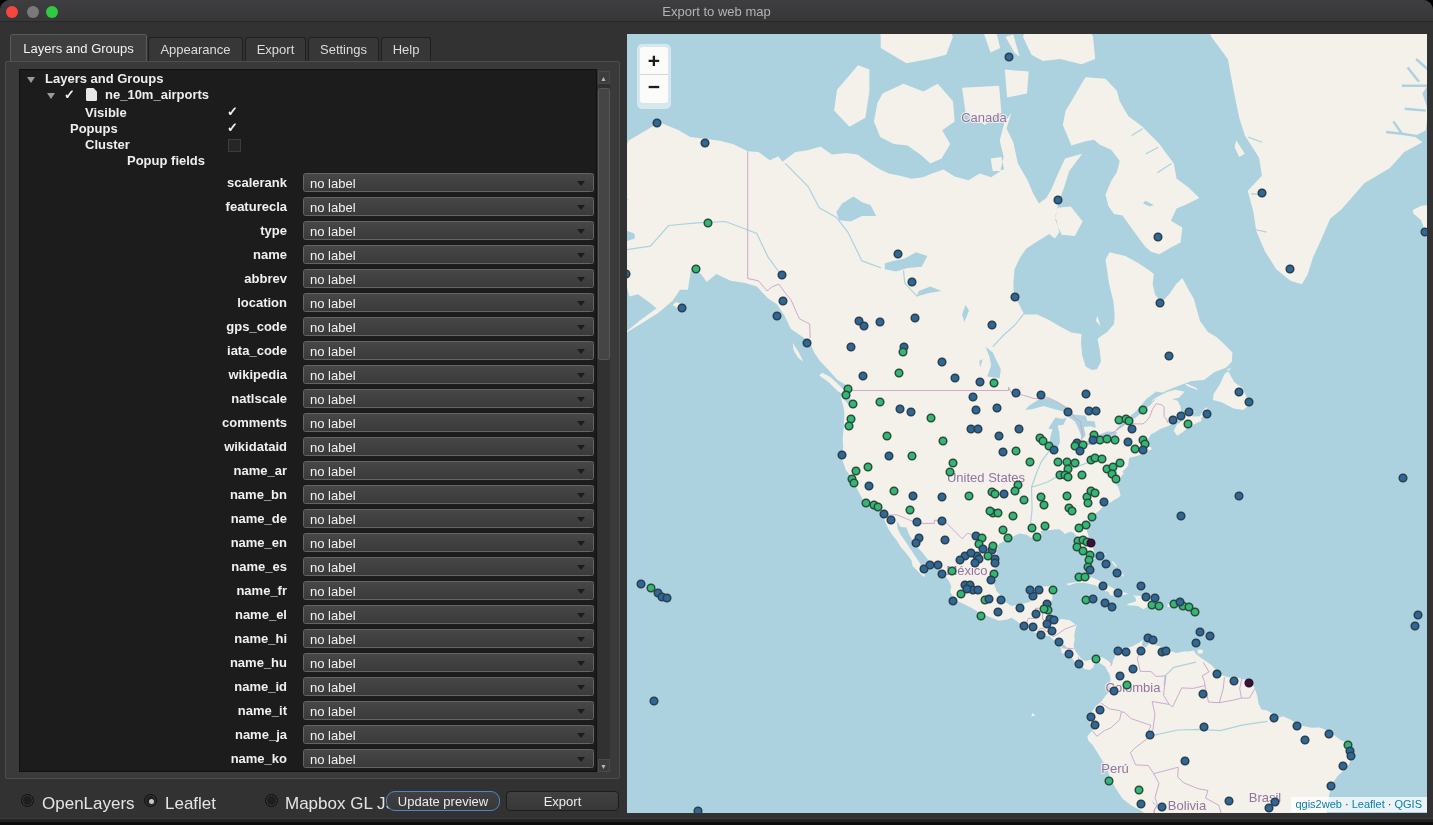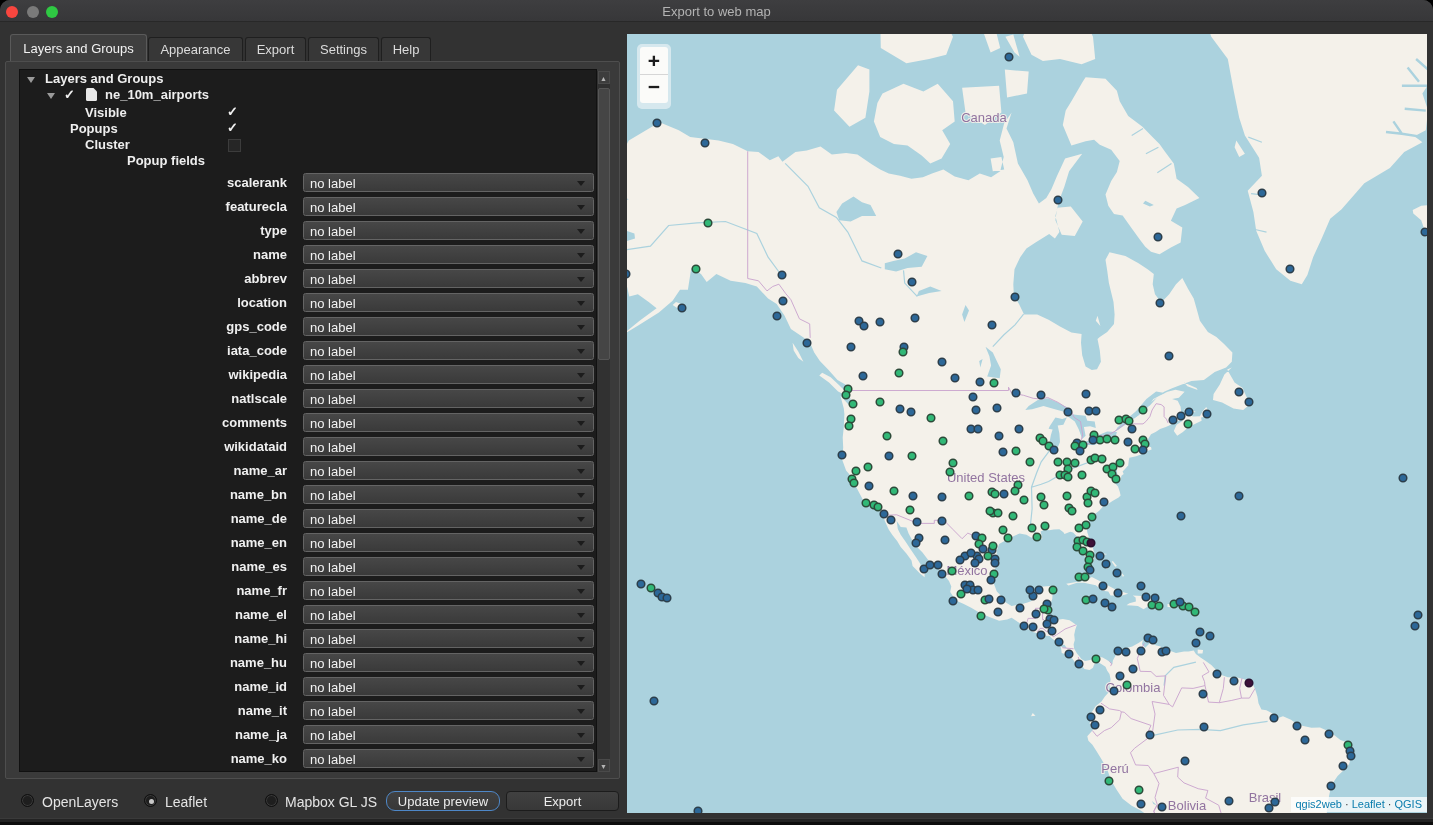--- a/index.html
+++ b/index.html
@@ -34,21 +34,21 @@
 .ctext { position:absolute; left:6px; top:1.5px; font-size:13px; color:#f2f2f2; }
 .carrow { position:absolute; right:8px; top:7px; width:0; height:0;
   border-left:4.5px solid transparent; border-right:4.5px solid transparent; border-top:5px solid #1c1c1c; }
 
 #sbar { position:absolute; left:591px; top:9px; width:13px; height:701px; background:#313131; }
 #sup,#sdown { position:absolute; left:0.5px; width:12px; height:13px; background:#3d3d3d; border:1px solid #4a4a4a; color:#b5b5b5; font-size:7px; text-align:center; line-height:13px; }
 #sthumb { position:absolute; left:0.5px; top:17px; width:12px; height:272px; background:#454545; border:1px solid #565656; border-radius:2px; }
 
 .radio { position:absolute; width:13px; height:13px; border-radius:50%; background:#1e1e1e; border:1px solid #0f0f0f; box-shadow:0 0 0 1px #3a3a3a inset; }
 .radio.sel::after { content:''; position:absolute; left:4px; top:4px; width:5px; height:5px; border-radius:50%; background:#c8c8c8; }
-.blabel { position:absolute; font-size:14px; color:#e4e4e4; white-space:nowrap; }
+.blabel { position:absolute; font-size:17px; color:#e4e4e4; white-space:nowrap; }
 .btn { position:absolute; height:20px; background:linear-gradient(#414141,#383838); border:1px solid #1c1c1c;
   border-radius:4px; color:#ececec; font-size:13px; text-align:center; line-height:19px; }
 .btn.primary { border:1.5px solid #4e87c7; }
 
 #map { position:absolute; left:627px; top:34px; width:800px; height:779px; overflow:hidden; background:#abd2de; }
 #zoomctl { position:absolute; left:10px; top:10px; width:34px; height:65px; background:rgba(221,236,241,.85);
   border-radius:5px; padding:3px; }
 .zbtn { width:28px; height:28px; background:#fbfbf9; color:#1c1c1c; font-size:21px; font-weight:bold;
   text-align:center; line-height:27px; }
 .zbtn.top { border-radius:3px 3px 0 0; border-bottom:1px solid #d6d6d6; }

